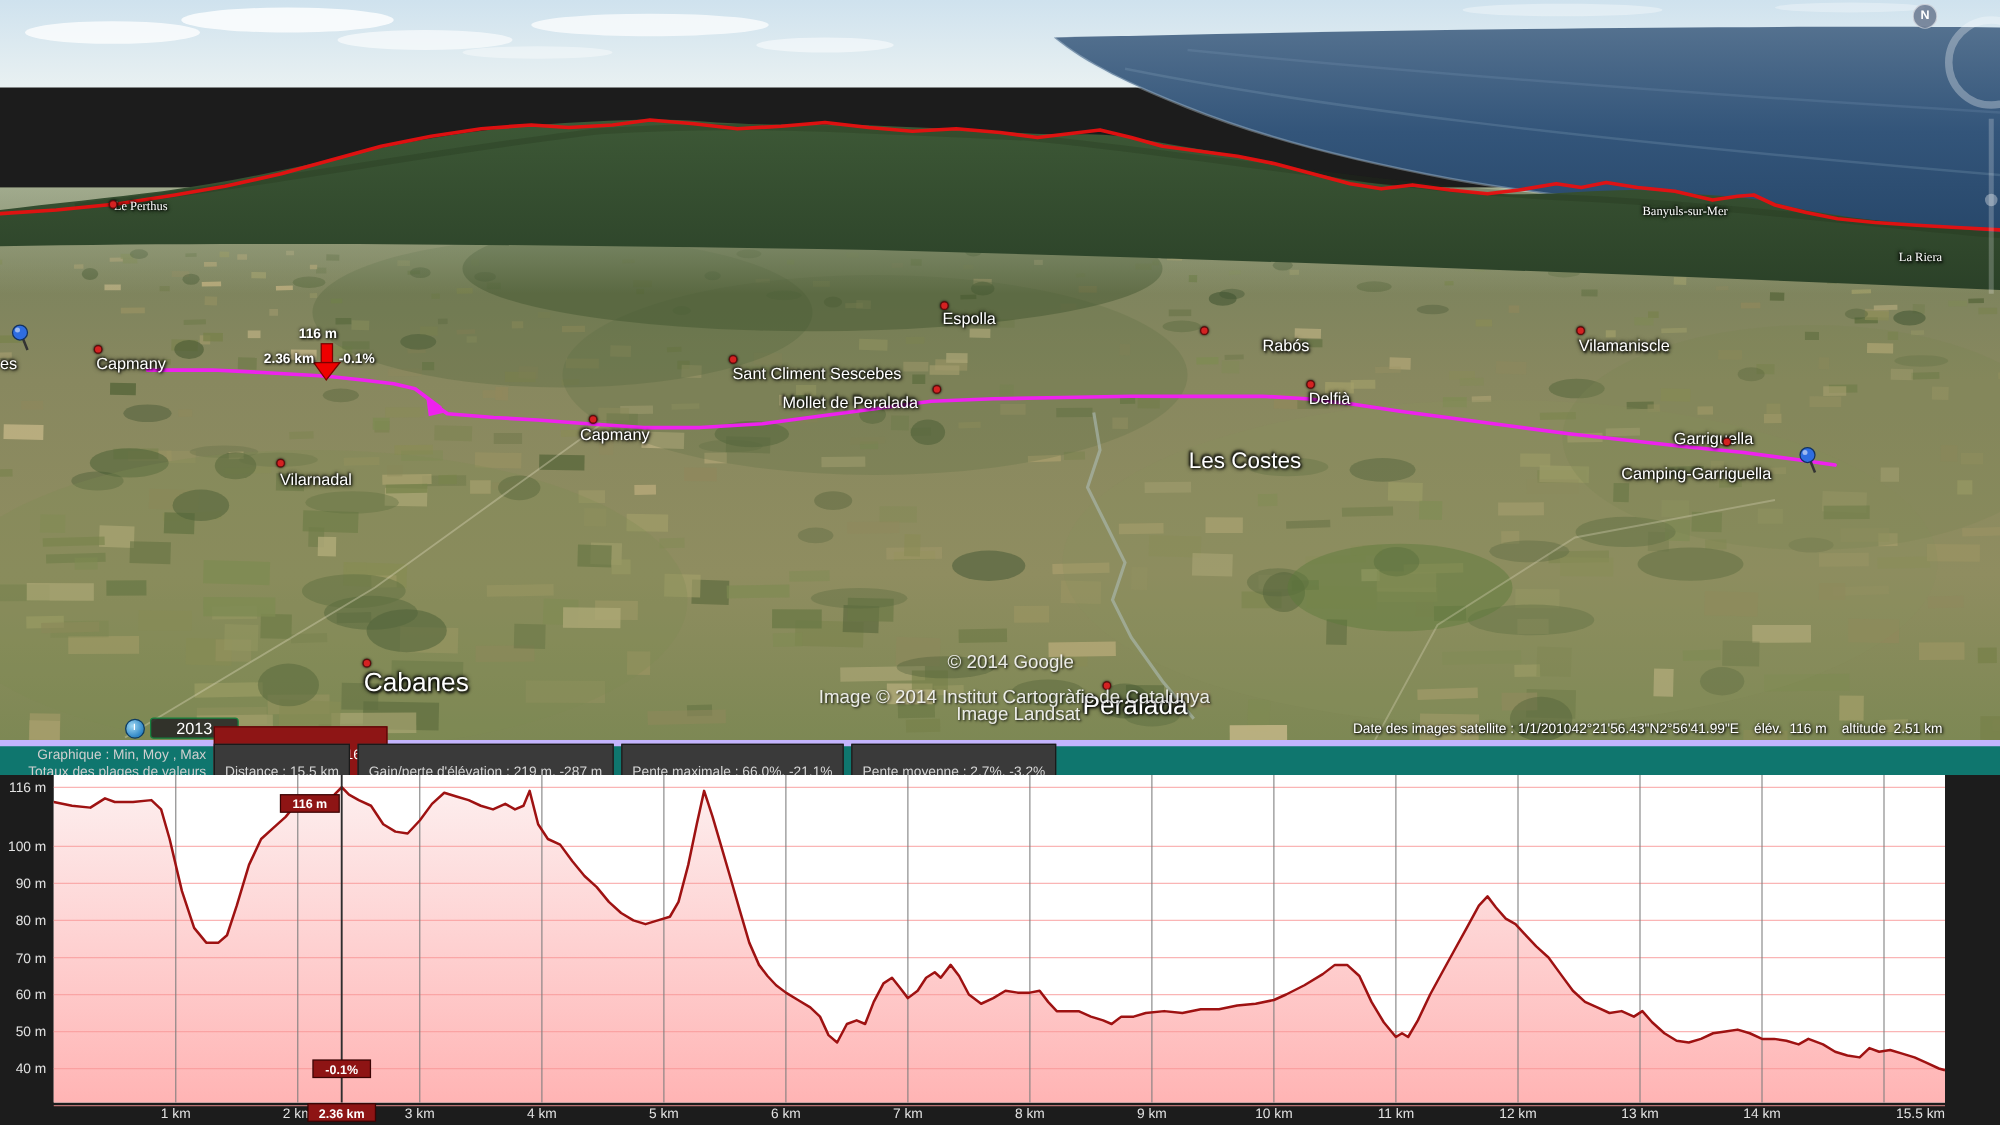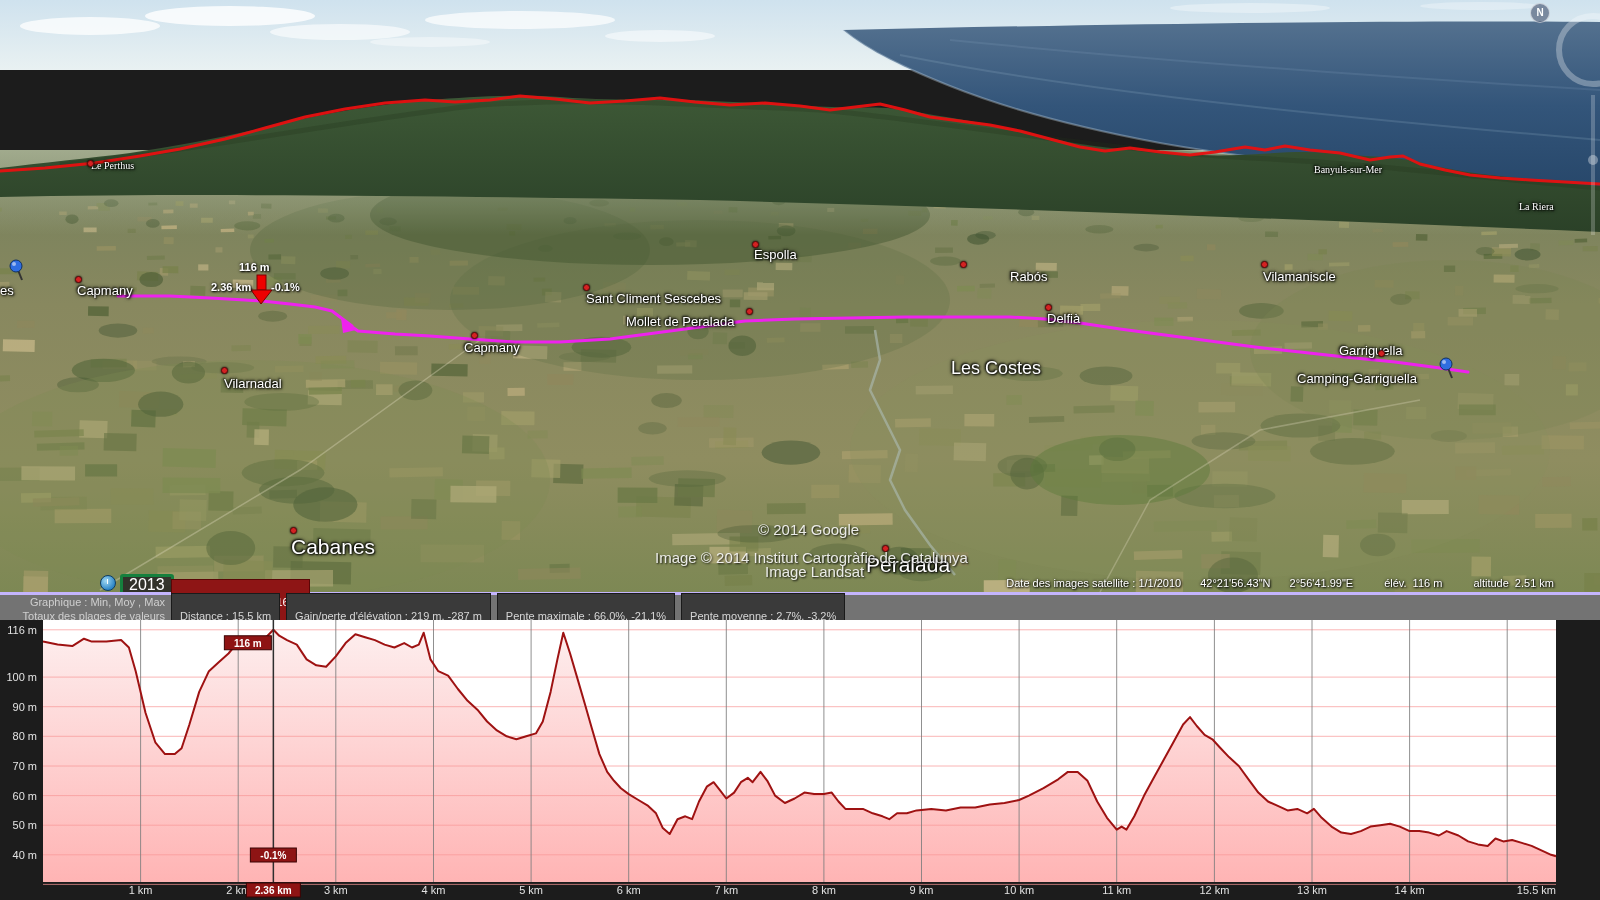--- a/index.html
+++ b/index.html
@@ -12,30 +12,30 @@
   .plabel.s{font-size:10px;font-weight:normal;font-family:Liberation Serif, serif;}
   .plabel.m{font-size:13px;}
   .plabel.l{font-size:18px;}
   .plabel.xl{font-size:21px;}
   .pdot{position:absolute;width:5px;height:5px;border-radius:50%;
         background:#d42222;border:1px solid #5e0b0b;box-shadow:0 0 2px #000;}
   .mlab{position:absolute;color:#fff;font-size:11px;font-weight:bold;white-space:nowrap;
         text-shadow:1px 1px 2px #000,0 0 3px #000;}
   .cpy{position:absolute;color:rgba(255,255,255,.88);font-size:15px;white-space:nowrap;
        text-shadow:1px 1px 2px rgba(0,0,0,.9);}
-  #gstatus{position:absolute;right:46px;top:577px;display:flex;gap:19px;color:#fff;font-size:11px;
+  #gstatus{position:absolute;right:46px;top:577px;display:flex;color:#fff;font-size:11px;
        text-shadow:1px 1px 2px #000,0 0 3px #000;white-space:nowrap;}
   #gstatus .grp{display:flex;gap:6px;margin-left:12px;}
-  #timeline{position:absolute;left:120px;top:574px;height:15px;padding:0 6px;background:rgba(35,35,35,.85);
-       border:3px solid #15803d;border-radius:3px;color:#fff;font-size:16px;line-height:15px;}
+  #timeline{position:absolute;left:120px;top:574px;height:15px;padding:0 20px;background:rgba(35,35,35,.85);
+       border:1px solid #15803d;border-radius:3px;color:#fff;font-size:13px;line-height:15px;}
   #clockicon{position:absolute;left:100px;top:575px;width:14px;height:14px;border-radius:50%;
        background:radial-gradient(circle at 35% 35%,#9fd8f2,#2e86c6 70%);border:1px solid #0d3c63;}
   #clockicon:after{content:"";position:absolute;left:6px;top:3px;width:1px;height:5px;background:#fff;}
-  #statsbar{position:absolute;left:0;top:592px;width:1600px;height:28px;background:#737373;
-       border-top:3px solid #c4b5fd;color:#d6d6d6;font-size:11px;}
+  #statsbar{position:absolute;left:0;top:592px;width:1600px;height:28px;background:#0f766e;
+       border-top:5px solid #c4b5fd;color:#d6d6d6;font-size:11px;}
   .srow{display:flex;align-items:center;height:14px;line-height:13px;white-space:nowrap;}
   .slabel{width:165px;text-align:right;padding-right:6px;flex:none;color:#cfcfcf;}
   .sbox{background:#3a3a3a;border:1px solid #1a1a1a;padding:16px 8px;margin-right:6px;height:12px;line-height:12px;}
   .sbox.red{background:#8e1515;color:#fff;border-color:#5a0606;}
   #chart{position:absolute;left:0;top:620px;width:1600px;height:280px;background:#1c1c1c;}
   #compassN{position:absolute;left:1530px;top:3px;width:18px;height:18px;border-radius:50%;
      background:rgba(10,25,60,.45);border:1px solid rgba(255,255,255,.6);color:#fff;
      font-size:10px;font-weight:bold;text-align:center;line-height:18px;}
 </style>
 </head>

